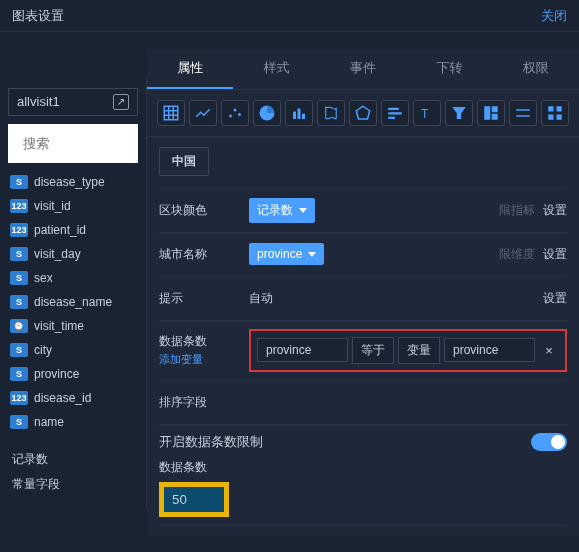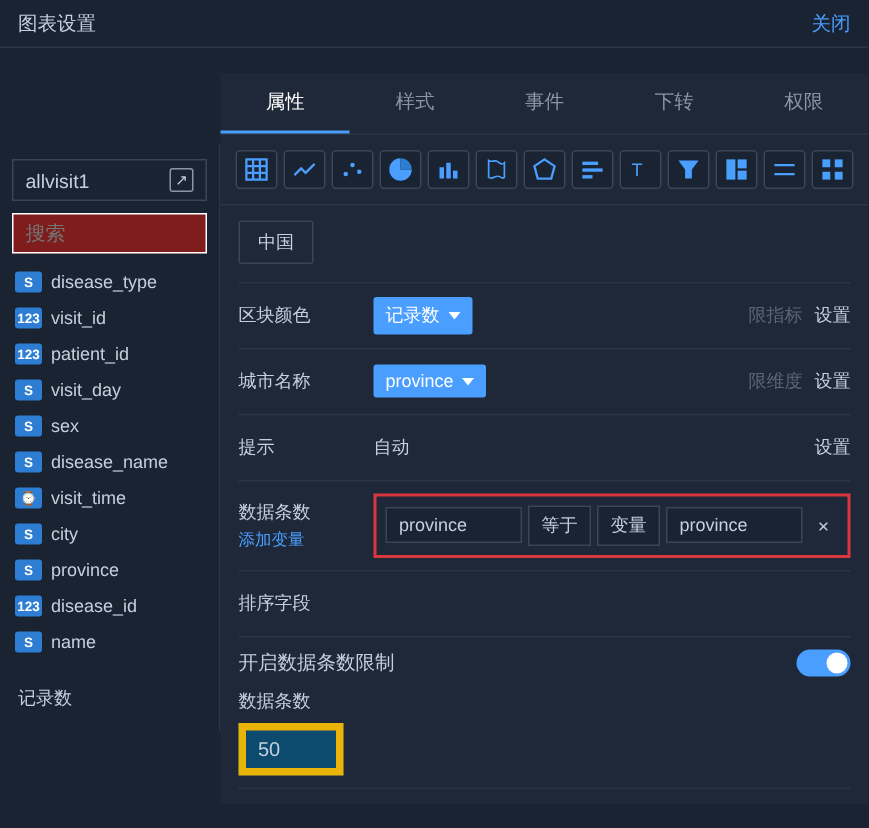--- a/index.html
+++ b/index.html
@@ -40,22 +40,22 @@
   width: 16px; height: 16px;
   border: 1px solid #8a95a8;
   border-radius: 2px;
   display: inline-flex;
   align-items: center;
   justify-content: center;
   font-size: 10px;
 }
 .search-box {
   width: 100%;
-  background: #7f1d1d;
-  border: 1px solid #ffffff;
+  background: #ffffff;
+  border: 7px solid #ffffff;
   color: #8a95a8;
   padding: 5px 8px;
   margin-bottom: 8px;
 }
 .field-list { list-style: none; }
 .field-item {
   display: flex;
   align-items: center;
   padding: 4px 2px;
   margin-bottom: 2px;
@@ -112,20 +112,21 @@
 .tool-icon svg { width: 18px; height: 18px; }
 
 .config { padding: 10px 12px; }
 .chip {
   display: inline-block;
   border: 1px solid #3a4558;
   padding: 5px 12px;
   margin-bottom: 12px;
   font-size: 12px;
   border-radius: 2px;
+  font-weight: bold;
 }
 .row {
   display: flex;
   align-items: center;
   padding: 8px 0;
   border-top: 1px solid #2a3545;
   min-height: 44px;
   gap: 28px;
 }
 .row-label {
@@ -276,20 +277,21 @@
           <span class="field-icon type-s">123</span>
           <span class="field-name">disease_id</span>
         </li>
         <li class="field-item">
           <span class="field-icon type-s">S</span>
           <span class="field-name">name</span>
         </li>
       </ul>
     <div class="extras" id="extras">
         <div>记录数</div>
+        <div>常量字段</div>
       </div>
   </div>
 
   <div class="content">
     <div class="tabs" id="tabs">
         <div class="tab active">属性</div>
         <div class="tab">样式</div>
         <div class="tab">事件</div>
         <div class="tab">下转</div>
         <div class="tab">权限</div>

